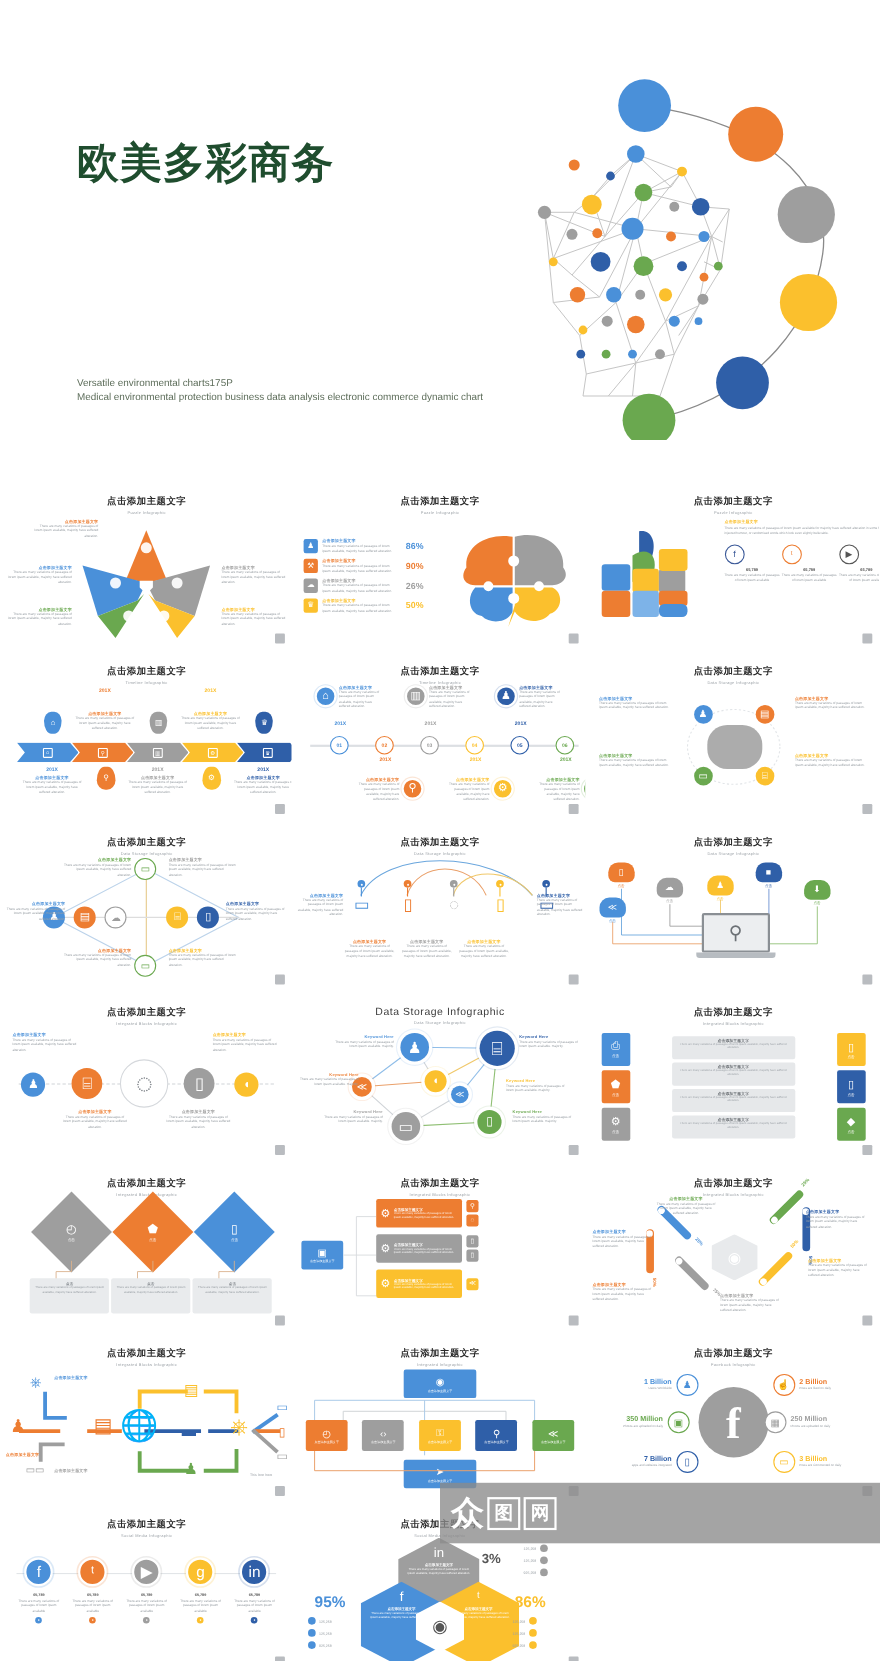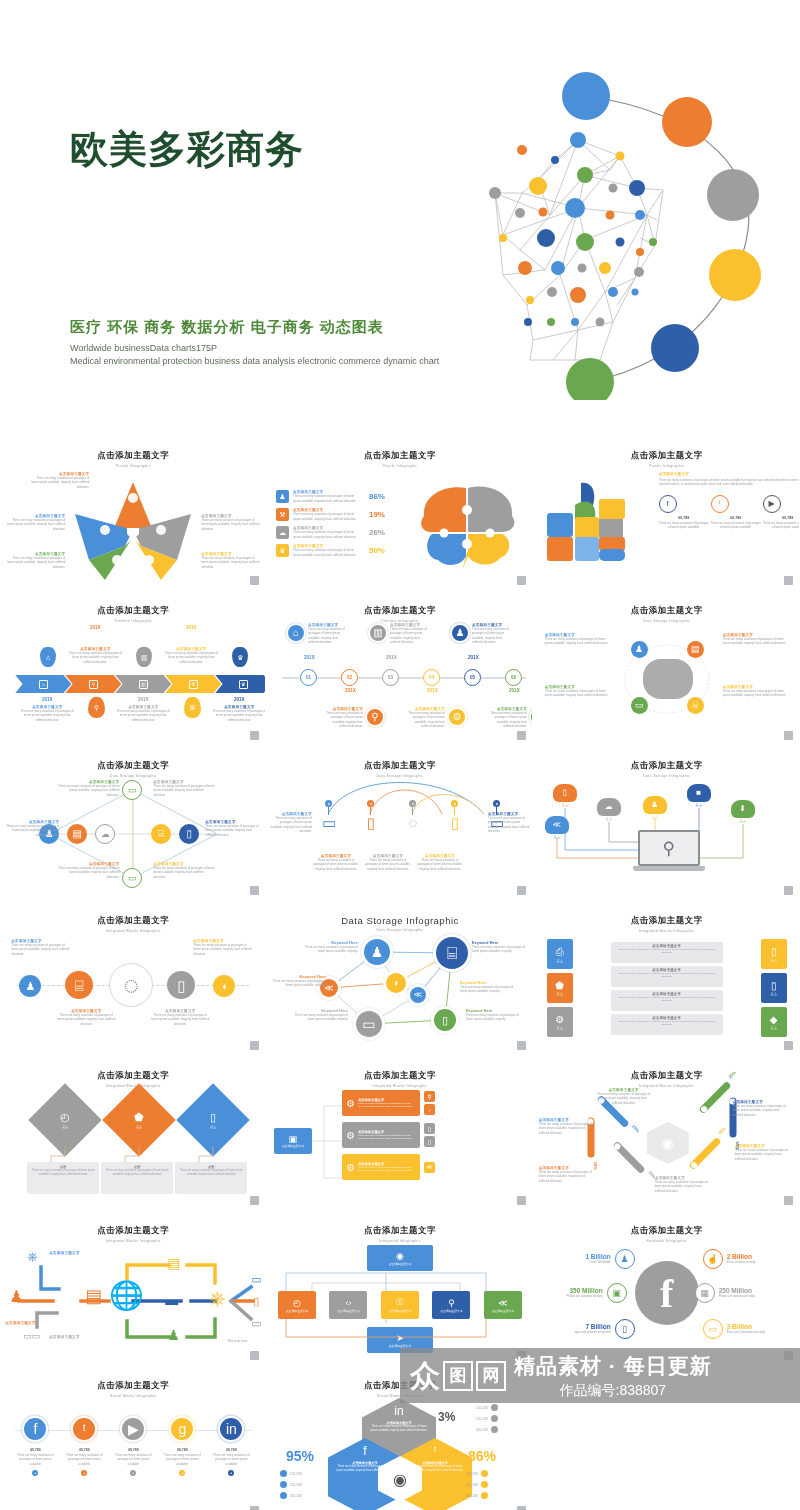--- a/index.html
+++ b/index.html
@@ -76,22 +76,21 @@
 </style>
 </head>
 <body>
 
 <div class="hero">
   <div class="hero-text">
     <div class="hero-title">
       <div>欧美多彩商务</div>
     </div>
   </div>
-  <div class="hero-keywords">医疗  环保  商务  数据分析  电子商务  动态图表</div>
-  <div class="hero-en1">Worldwide businessData charts175P</div>
+  <div class="hero-en1">Versatile environmental charts175P</div>
   <div class="hero-en2">Medical environmental protection business data analysis electronic commerce dynamic chart</div>
 
   <svg class="hero-graphic" viewBox="0 0 320 340">
     <path d="M122 36 C250 55, 290 120, 283 170 C276 225, 230 300, 125 322" fill="none" stroke="#8a8a8a" stroke-width="1.2"></path>
     <g stroke="#c4c4c4" stroke-width="0.9">
       <path d="M57 133 L30 133 M30 133 L38 175 M38 175 L57 133 M57 133 L73 120 M73 120 L113 80 M113 80 L90 100 M90 100 L73 120"></path>
       <path d="M38 175 L55 190 M55 190 L85 155 M85 155 L73 120 M85 155 L113 80 M113 80 L155 96 M155 96 L120 115 M120 115 L85 155"></path>
       <path d="M30 133 L38 215 M38 215 L80 210 M80 210 L55 190 M80 210 L113 148 M113 148 L120 115 M113 148 L155 96"></path>
       <path d="M155 96 L172 128 M172 128 L120 115 M172 128 L182 155 M182 155 L113 148 M182 155 L198 130 M198 130 L172 128"></path>
       <path d="M38 215 L62 245 M62 245 L95 215 M95 215 L113 148 M95 215 L120 180 M120 180 L113 148 M120 180 L182 155"></path>
@@ -220,21 +219,21 @@
         <div style="font-size:8px;font-weight:bold;color:#4a90d9;width:22px;text-align:right">86%</div>
       </div>
       <div style="display:flex;align-items:center;gap:4px;margin-bottom:5px">
         <div class="sq" style="width:13px;height:13px;background:#ed7d31;border-radius:2px;">
     <span class="ico" style="font-size:7px">⚒</span>
               </div>
         <div style="width:66px">
           <div class="txt-h" style="color:#ed7d31">点击添加主题文字</div>
           <div class="txt-b">There are many variations of passages of lorem ipsum available, majority have suffered alteration.</div>
         </div>
-        <div style="font-size:8px;font-weight:bold;color:#ed7d31;width:22px;text-align:right">19%</div>
+        <div style="font-size:8px;font-weight:bold;color:#ed7d31;width:22px;text-align:right">90%</div>
       </div>
       <div style="display:flex;align-items:center;gap:4px;margin-bottom:5px">
         <div class="sq" style="width:13px;height:13px;background:#9e9e9e;border-radius:2px;">
     <span class="ico" style="font-size:7px">☁</span>
               </div>
         <div style="width:66px">
           <div class="txt-h" style="color:#9e9e9e">点击添加主题文字</div>
           <div class="txt-b">There are many variations of passages of lorem ipsum available, majority have suffered alteration.</div>
         </div>
         <div style="font-size:8px;font-weight:bold;color:#9e9e9e;width:22px;text-align:right">26%</div>
@@ -1506,17 +1505,13 @@
     <div class="pagebadge"></div>
   </div>
   </div>
 
 <div class="wm">
   <div class="wm-logo">
     <span class="wm-box noborder">众</span>
     <span class="wm-box">图</span>
     <span class="wm-box">网</span>
   </div>
-  <div class="wm-right">
-    <div class="wm-t1">精品素材 · 每日更新</div>
-    <div class="wm-t2">作品编号:838807</div>
-  </div>
 </div>
 
 </body></html>

